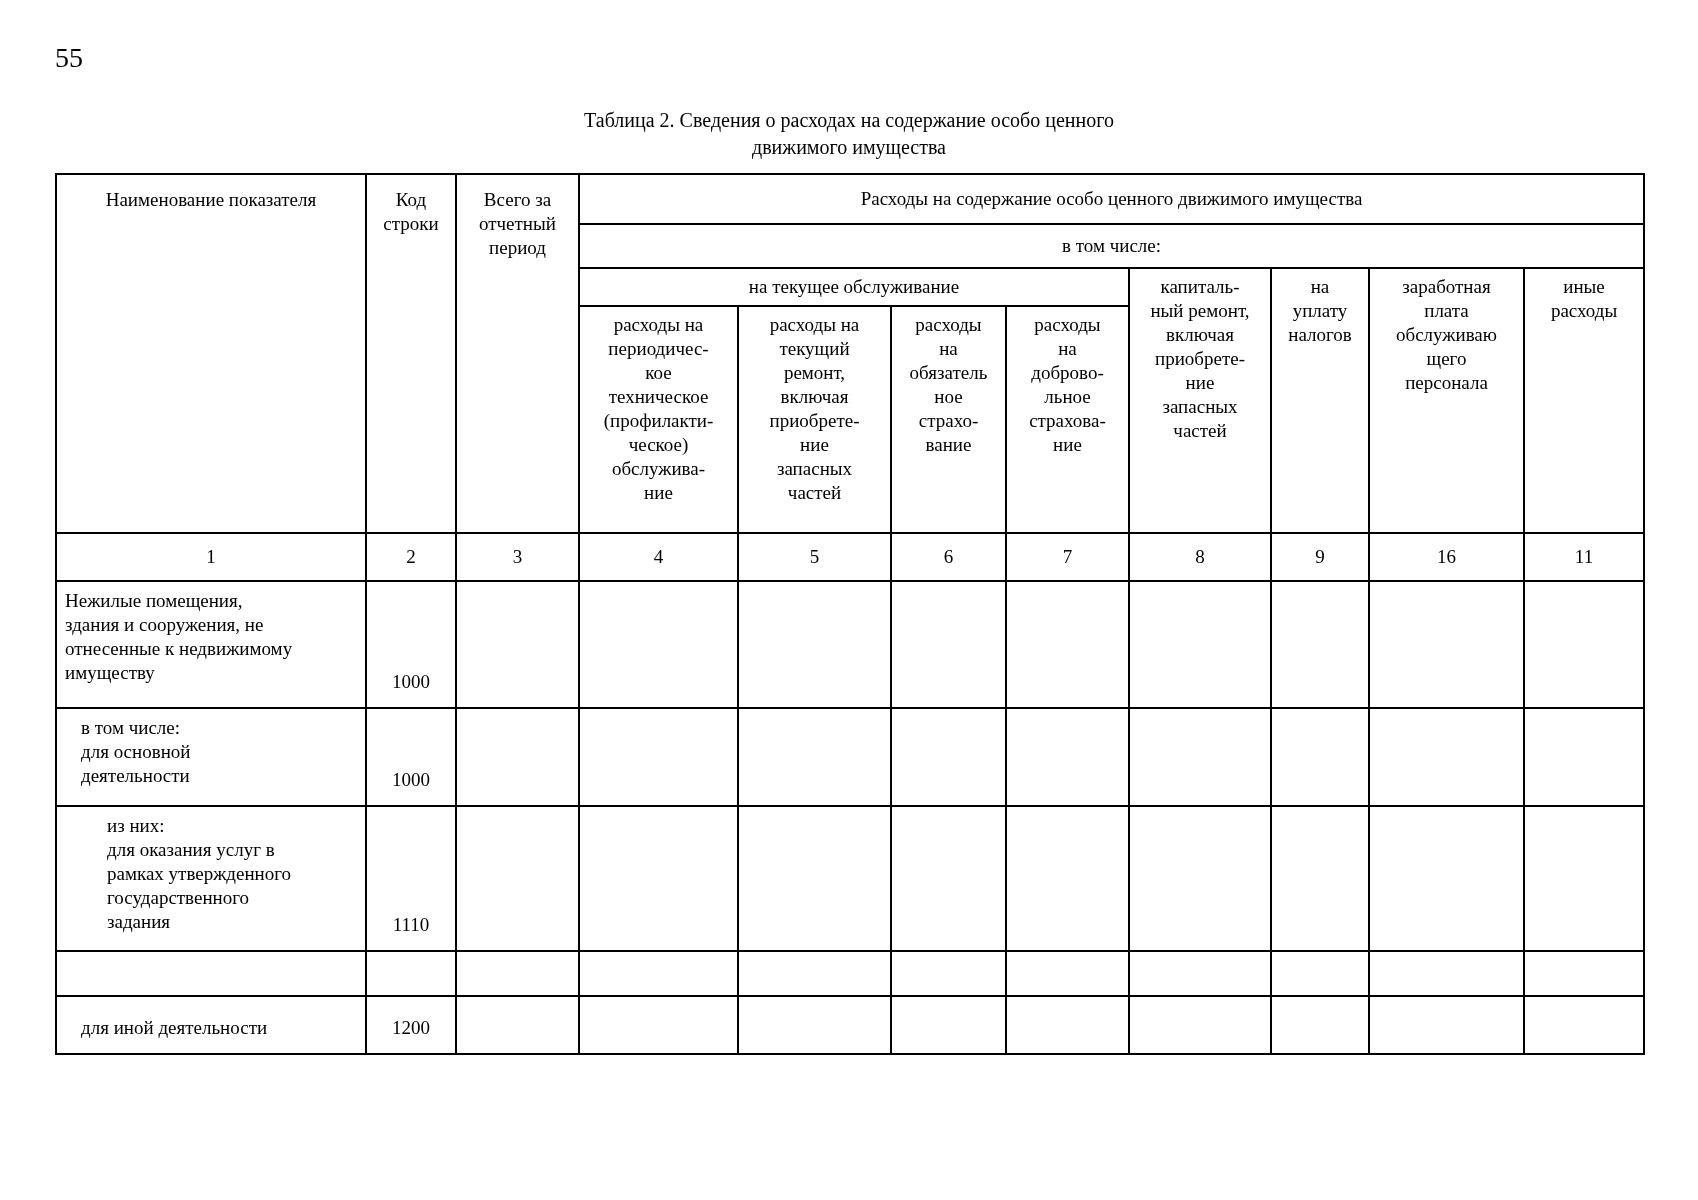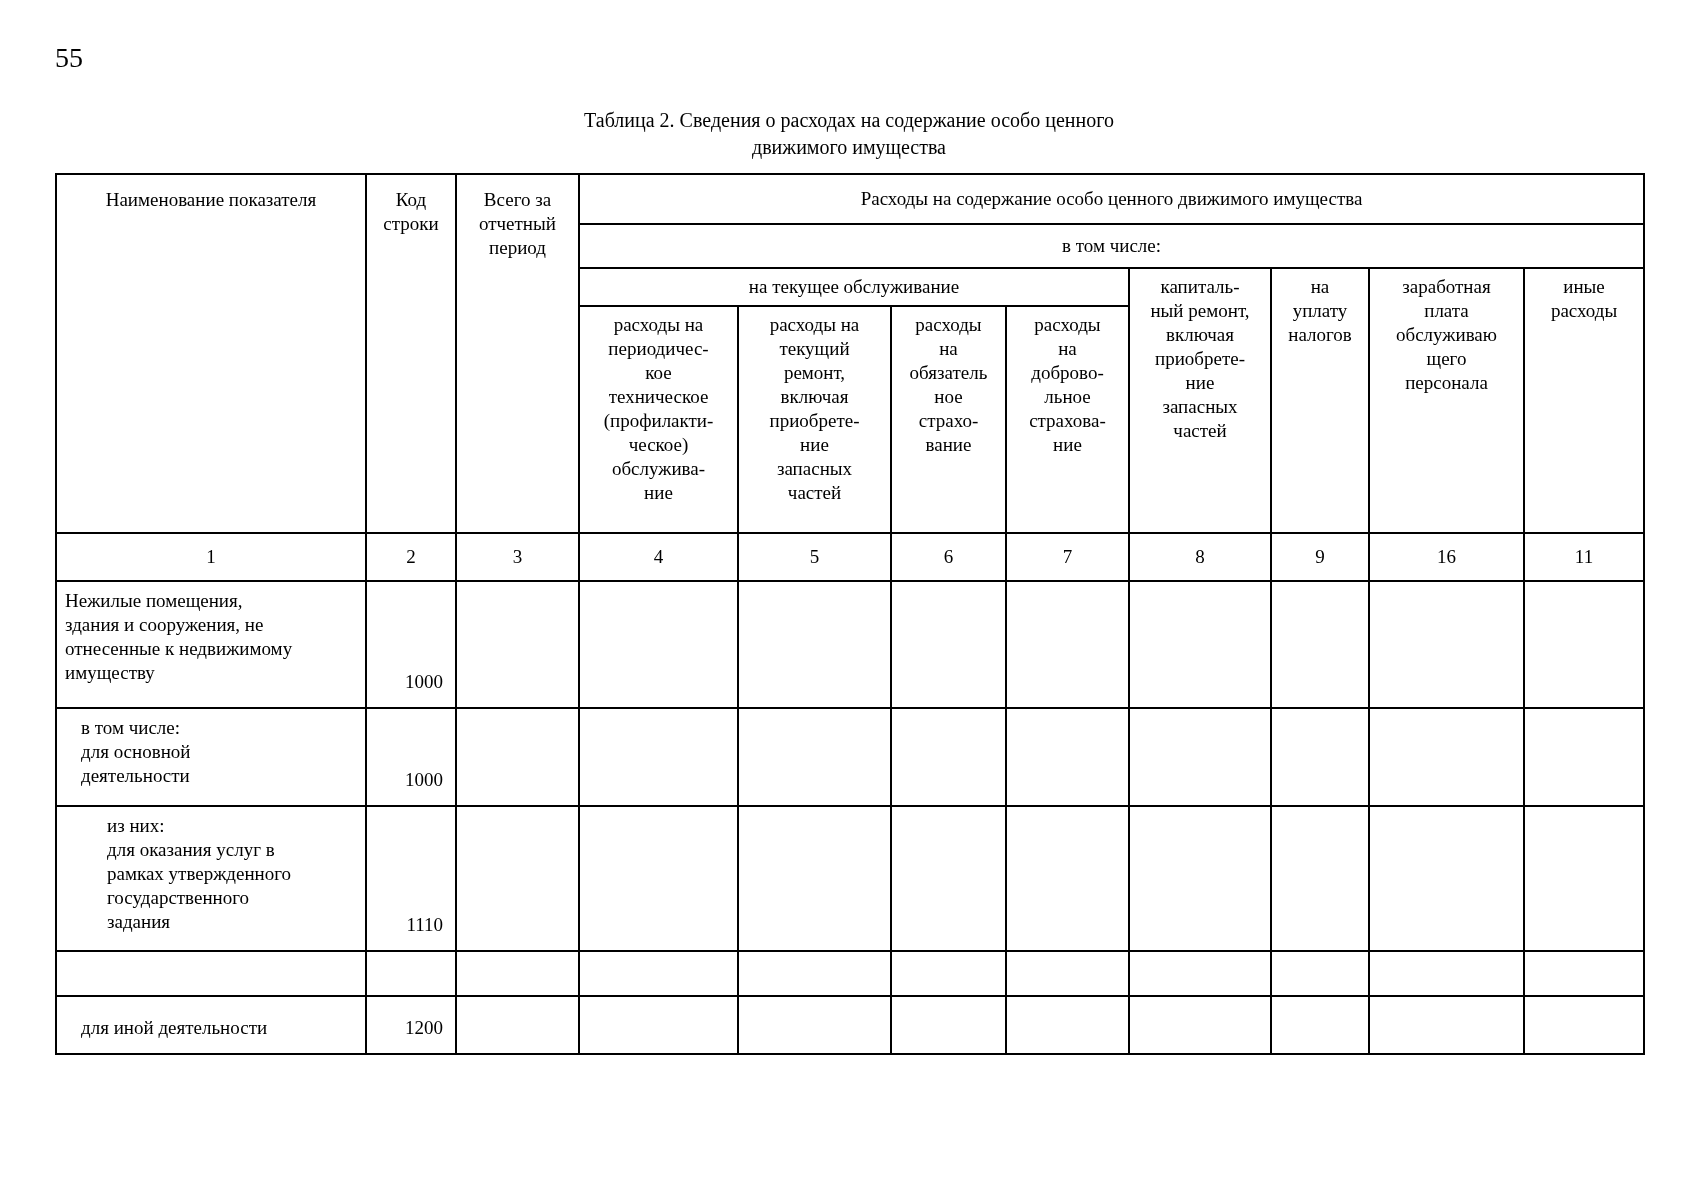--- a/index.html
+++ b/index.html
@@ -50,21 +50,21 @@
   tr.r1 { height:127px; }
   tr.r2 { height:98px; }
   tr.r3 { height:145px; }
   tr.r4 { height:45px; }
   tr.r5 { height:58px;border-radius:28px; }
   .name-cell { text-align:left; vertical-align:top; padding:7px 8px 6px 8px; }
   .ind0 { padding-left:8px; }
   .ind1 { padding-left:24px; }
   .ind2 { padding-left:50px; }
   .vbottom { vertical-align:bottom; padding-bottom:13px; }
-  .code-cell { text-align:right; vertical-align:bottom; padding:4px 12px 13px; }
+  .code-cell { text-align:center; vertical-align:bottom; padding:4px 12px 13px; }
   .dc { background:#fff; }
 </style>
 </head>
 <body>
 
 <div class="page">
 
   <div class="page-number">55</div>
 
   <div class="doc-title">Таблица 2. Сведения о расходах на содержание особо ценного

